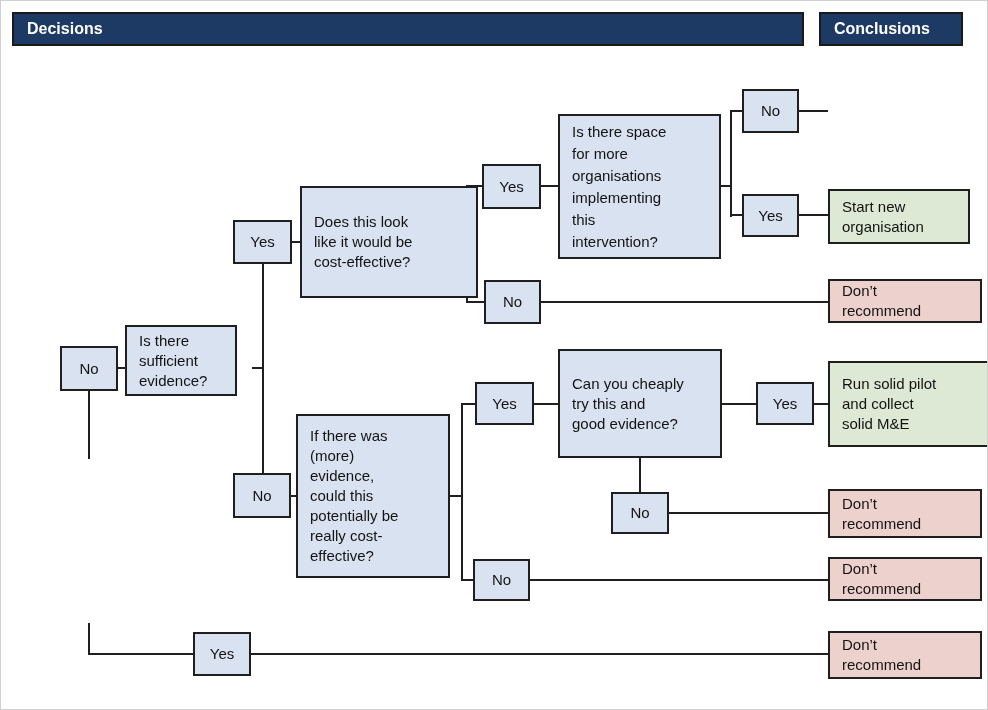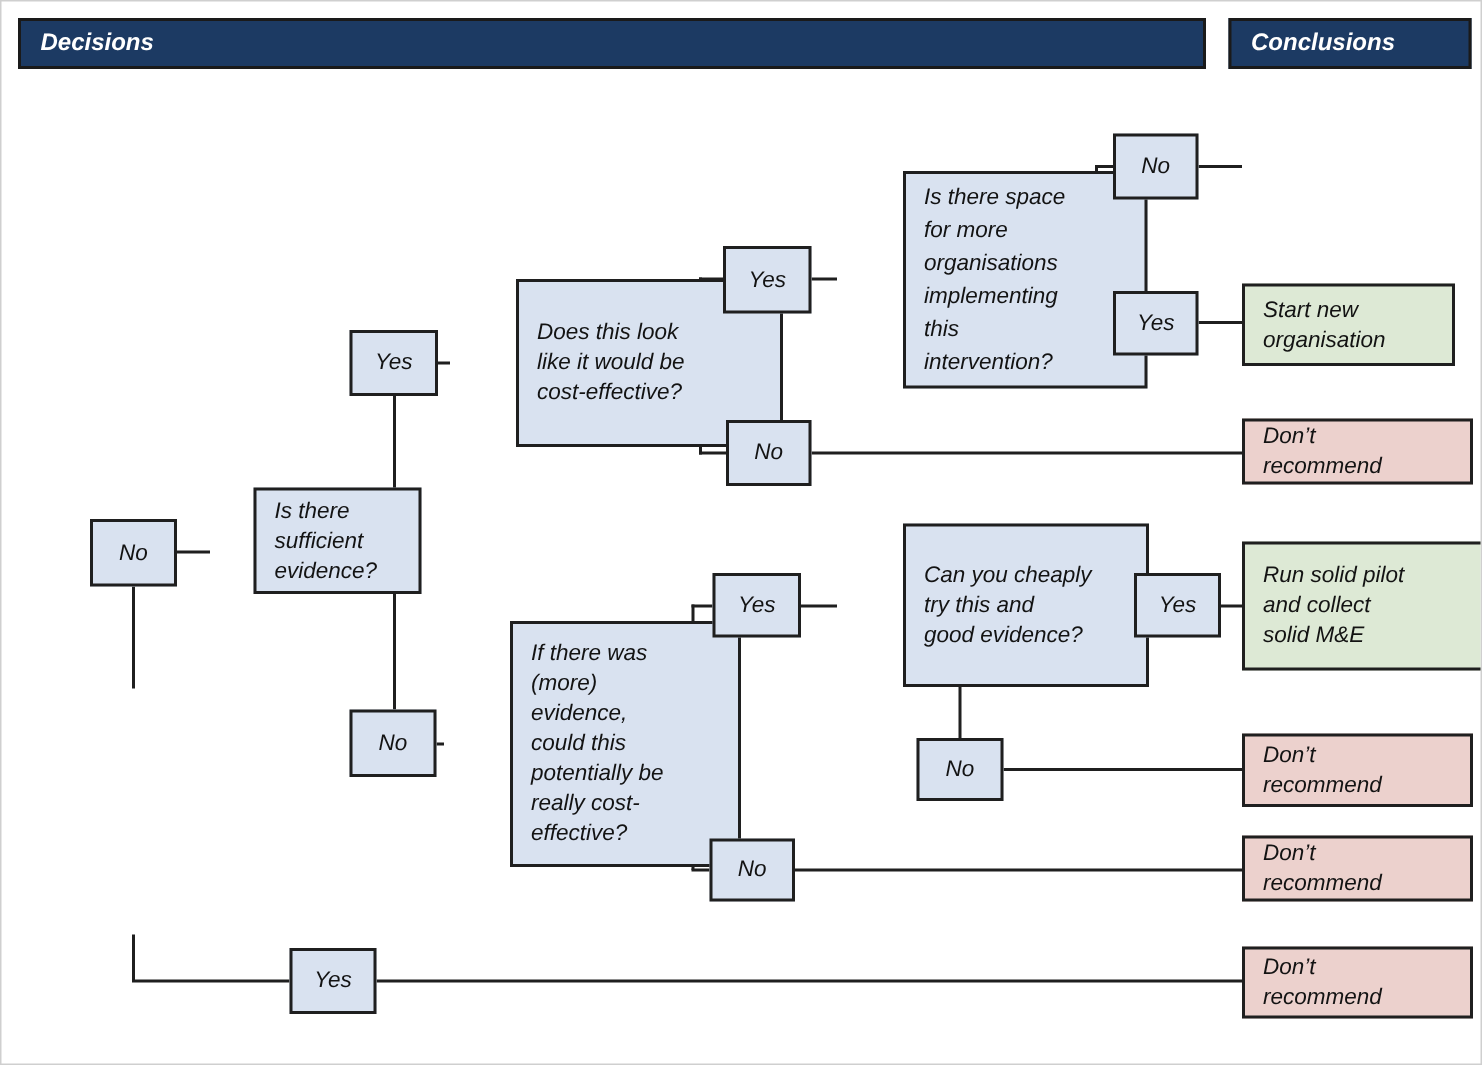--- a/index.html
+++ b/index.html
@@ -5,21 +5,20 @@
   html,body{margin:0;padding:0;background:#ffffff;}
   #canvas{
     position:relative;
     width:988px;height:710px;
     background:#ffffff;
     border:1px solid #cfcfcf;
     box-sizing:border-box;
     font-family:"Liberation Sans","DejaVu Sans",sans-serif;
     color:#131313;
     overflow:hidden;
-    font-style:italic;
   }
   .hdr{
     position:absolute;
     background:#1c3a63;
     border:2px solid #1a1a1a;
     box-sizing:border-box;
     color:#ffffff;
     font-size:16px;
     font-weight:bold;
     display:flex;
@@ -29,38 +28,38 @@
   .node{
     position:absolute;
     box-sizing:border-box;
     border:2px solid #1f1f1f;
     display:flex;
     align-items:center;
     white-space:pre-line;
     font-size:15px;
     line-height:20px;
   }
-  .q{ background:#d9e2f0; padding-left:12px; padding-right:4px;margin-left:44px; }
+  .q{ background:#d9e2f0; padding-left:12px; padding-right:4px; }
   .ans{ background:#d9e2f0; justify-content:center; }
   .pos{ background:#dde9d5; padding-left:12px; padding-right:4px; }
   .neg{ background:#ecd1cd; padding-left:12px; padding-right:4px; }
   .lh22{ line-height:22px; }
   .pad8{ padding-left:8px; }
   .edge{
     position:absolute;
     background:#1f1f1f;
   }
 </style>
 </head>
 <body>
 
 <div id="canvas">
 
   <div class="hdr" style="left:11px;top:11px;width:792px;height:34px">Decisions</div>
-  <div class="hdr" style="left:818px;top:11px;width:162px;height:34px">Conclusions</div>
+  <div class="hdr" style="left:818px;top:11px;width:144px;height:34px">Conclusions</div>
 
   <div class="edge" style="left:87px;top:390px;width:2px;height:68px"></div>
   <div class="edge" style="left:117px;top:366px;width:22px;height:2px"></div>
   <div class="edge" style="left:251px;top:366px;width:12px;height:2px"></div>
   <div class="edge" style="left:261px;top:263px;width:2px;height:209px"></div>
   <div class="edge" style="left:291px;top:240px;width:8px;height:2px"></div>
   <div class="edge" style="left:453px;top:240px;width:13px;height:2px"></div>
   <div class="edge" style="left:465px;top:184px;width:2px;height:118px"></div>
   <div class="edge" style="left:465px;top:184px;width:17px;height:2px"></div>
   <div class="edge" style="left:465px;top:300px;width:18px;height:2px"></div>

